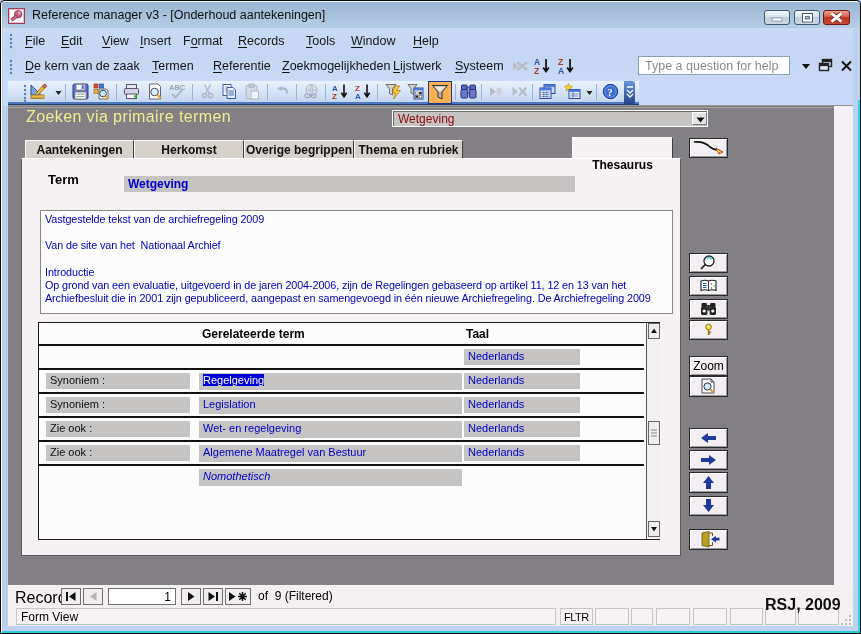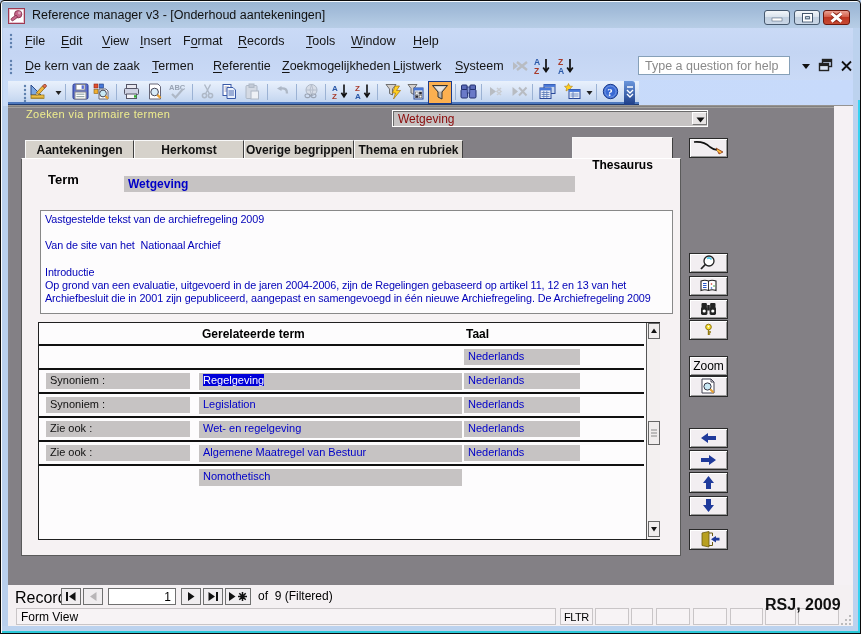--- a/index.html
+++ b/index.html
@@ -27,21 +27,21 @@
   .m2 { position:absolute; top:6px; font-size:12.5px; color:#151515; }
   .ul { text-decoration:underline; text-underline-offset:2px; }
   #qbox { position:absolute; left:635px; top:3px; width:152px; height:19px; background:#fff; border:1px solid #86A0B8; font-size:12.5px; color:#8a8a8a; padding:2px 0 0 6px; }
   #toolbar { position:absolute; left:3px; top:80px; width:850px; height:26px; background:linear-gradient(90deg,#C9DCF8,#C7DAFB); }
   #tbar-bar { position:absolute; left:5px; top:1px; width:631px; height:25px; background:linear-gradient(#E9F1FC 0%, #D4E1F5 55%, #BFD3EE 100%); border-bottom:2px solid #1E3A6E; box-shadow:inset 0 -2px 0 #4E79BE; }
   .sep { position:absolute; top:4px; width:1px; height:16px; background:#9BB2D4; }
   .tico { position:absolute; top:3px; width:17px; height:17px; }
   #clientline { position:absolute; left:8px; top:105px; width:845px; height:3px; background:linear-gradient(#ABA9A7,#787674 40%,#B3B1AF); }
   #client { position:absolute; left:8px; top:108px; width:826px; height:477px; background:#838085; }
   #rightstrip { position:absolute; left:834px; top:106px; width:19px; height:520px; background:#F5F1F4; }
-  #zoektxt { position:absolute; left:18px; top:0px; font-size:11px; letter-spacing:0.4px; color:#EFED8E; }
+  #zoektxt { position:absolute; left:18px; top:0px; font-size:16px; letter-spacing:0.4px; color:#EFED8E; }
   #combo { position:absolute; left:384px; top:2px; width:316px; height:17px; background:#C6C3C3; border:1px solid #fff; box-shadow:inset 1px 1px 0 #6a6a6a; }
   #combo .t { position:absolute; left:5px; top:1px; font-size:12px; color:#8B0A0A; }
   #combo .btn { position:absolute; right:0px; top:1px; width:15px; height:13px; background:#E7E4E4; border:1px solid #777; border-top-color:#fff; border-left-color:#fff; }
   .tab { position:absolute; top:32px; height:18px; background:#D6D2CB; border:1px solid #404040; border-bottom:none; border-top-color:#F8F8F8; border-left-color:#F8F8F8; font-size:12px; font-weight:bold; color:#101010; text-align:center; padding-top:2px; }
   #tab-active { position:absolute; left:564px; top:29px; width:101px; height:21px; background:#F6F2F3; border:1px solid #404040; border-bottom:none; border-top-color:#F8F8F8; border-left-color:#F8F8F8; font-size:12px; font-weight:bold; text-align:center; padding-top:20px; z-index:5; }
   #panel { position:absolute; left:13px; top:50px; width:660px; height:398px; background:#F6F2F3; border:1px solid #5a5a5a; border-top:1px solid #fff; z-index:4; }
   #term-lbl { position:absolute; left:26px; top:13px; font-size:13px; font-weight:bold; color:#000; }
   #term-field { position:absolute; left:102px; top:17px; width:451px; height:16px; background:#C6C3C3; font-size:12px; font-weight:bold; color:#0000C8; padding:1px 0 0 4px; }
   #memo { position:absolute; left:18px; top:51px; width:633px; height:104px; background:#FDFCFD; border:1px solid #888; font-size:10.8px; color:#0000B8; line-height:13.2px; padding:2px 0 0 4px; letter-spacing:-0.1px; white-space:nowrap; overflow:hidden; }
   #grid { position:absolute; left:16px; top:163px; width:622px; height:218px; background:#FDFCFD; border:1px solid #202020; }
@@ -363,21 +363,21 @@
       <span class="gl" style="top:50px;">Synoniem :</span>
       <span class="gt" style="top:50px;">Legislation</span>
       <span class="gta" style="top:50px;">Nederlands</span>
       <span class="gl" style="top:74px;">Synoniem :</span>
       <span class="gt" style="top:74px;">Wet- en regelgeving</span>
       <span class="gta" style="top:74px;">Nederlands</span>
       <span class="gl" style="top:98px;">Zie ook :</span>
       <span class="gt" style="top:98px;">Algemene Maatregel van Bestuur</span>
       <span class="gta" style="top:98px;">Nederlands</span>
       <span class="gl" style="top:122px;">Zie ook :</span>
-      <span class="gt" style="top:122px;">Nomothetisch</span>
+      <span class="gt" style="top:122px;font-style:italic;">Nomothetisch</span>
       <span class="gta" style="top:122px;">Nederlands</span>
       <div id="gsb">
         <div class="sbb" style="top:0px;"><svg style="width:10px;height:14px;" viewBox="0 0 10 14">
               <path d="M2 9 L5 4.5 L8 9 Z" fill="#111"></path>
             </svg></div>
         <div class="sbb" style="top:198px;"><svg style="width:10px;height:14px;" viewBox="0 0 10 14">
               <path d="M2 5 L5 9.5 L8 5 Z" fill="#111"></path>
             </svg></div>
         <div class="sbb" style="top:98px;height:24px;"><svg style="width:10px;height:22px;" viewBox="0 0 10 22">
               <path d="M2 8 H8 M2 11 H8 M2 14 H8" stroke="#888" stroke-width="1"></path>

